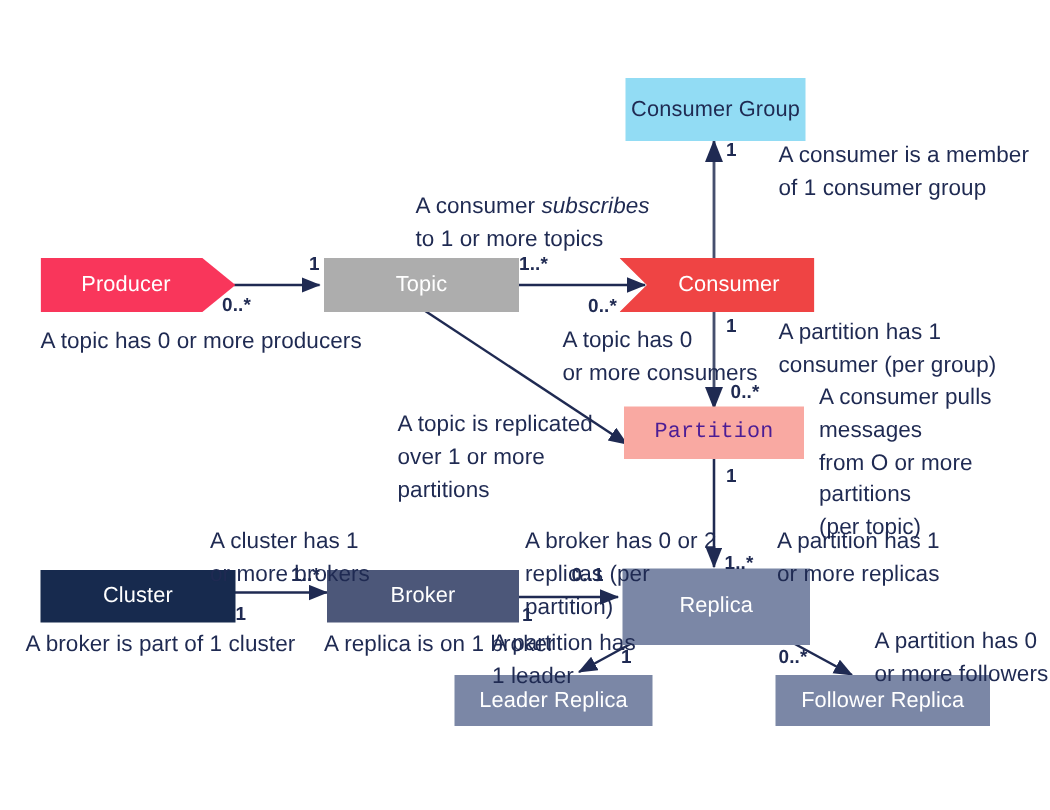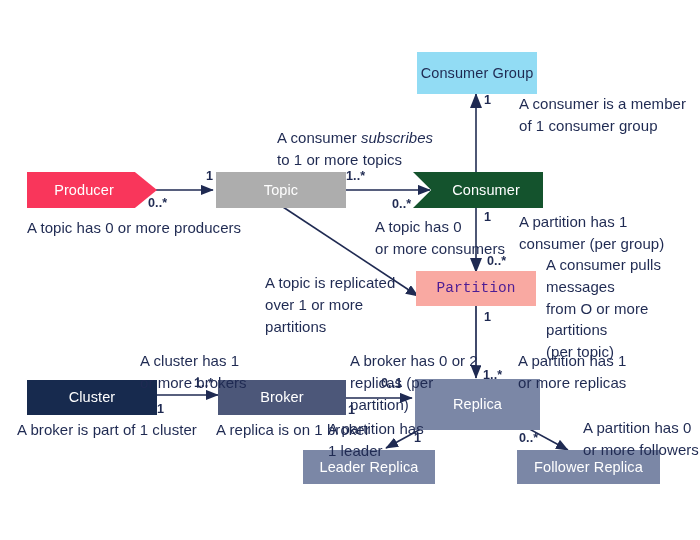--- a/index.html
+++ b/index.html
@@ -36,21 +36,21 @@
   .node-label { display: block; }
 
   
   .skin-producer {
     background: #f9365b;
     color: #ffffff;
     clip-path: polygon(0 0, 83% 0, 100% 50%, 83% 100%, 0 100%);
     padding-right: 16px;
   }
   .skin-consumer {
-    background: #14532d;
+    background: #ef4444;
     color: #ffffff;
     clip-path: polygon(0 0, 100% 0, 100% 50%, 100% 100%, 0 100%, 14% 50%);
     padding-left: 16px;
   }
   .skin-topic   { background: #adadad; color: #ffffff; }
   .skin-group   { background: #92dcf4; color: #1f2a52; }
   .skin-partition { background: #f9a9a2; color: #4c1d95; font-family: Liberation Mono, monospace; }
   .skin-replica { background: #7b87a6; color: #ffffff; }
   .skin-cluster { background: #172a4e; color: #ffffff; }
   .skin-broker  { background: #4c5779; color: #ffffff; }

